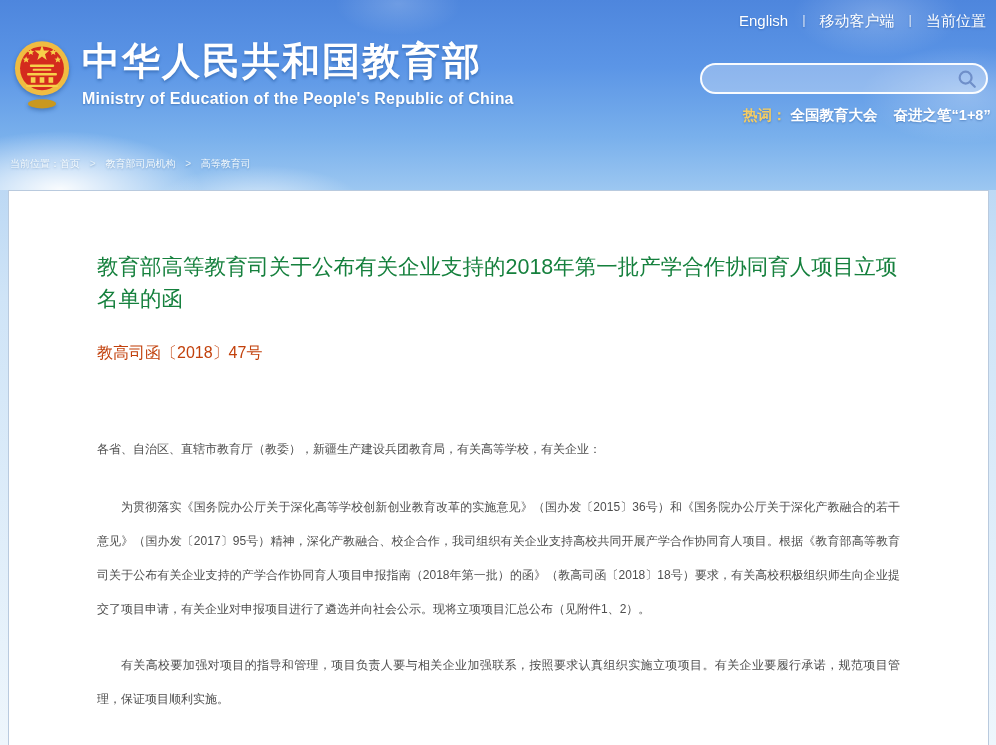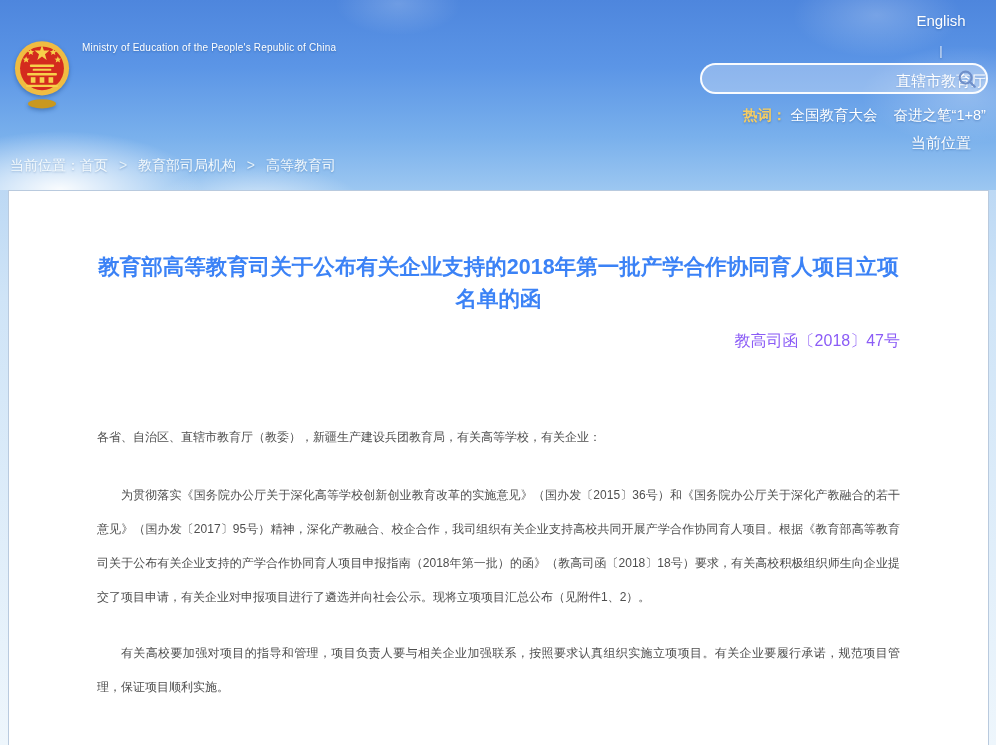--- a/index.html
+++ b/index.html
@@ -23,27 +23,27 @@
   }
   .emblem { position:absolute; left:14px; top:34px; width:56px; height:78px; cursor:pointer; }
   .emblem svg { width:100%; height:100%; filter:drop-shadow(0 2px 2px rgba(0,40,100,.35)); }
 
   .title-block { position:absolute; left:82px; top:40px; cursor:pointer; }
   .site-title {
     color:#fff; font-size:38px; font-weight:700; letter-spacing:2px; line-height:42px;
     text-shadow:0 2px 3px rgba(20,70,140,.45);
   }
   .site-subtitle {
-    color:#fff; font-size:10px; font-weight:400; letter-spacing:.2px; margin-top:2px;
+    color:#fff; font-size:16px; font-weight:700; letter-spacing:.2px; margin-top:8px;
     text-shadow:0 1px 2px rgba(20,70,140,.45);
   }
 
   .utility-nav {
     position:absolute; top:12px; right:10px; color:#fff; font-size:15px;
-    display:flex; align-items:center; gap:14px; text-shadow:0 1px 2px rgba(20,70,140,.4);flex-direction:column;
+    display:flex; align-items:flex-start; gap:14px; text-shadow:0 1px 2px rgba(20,70,140,.4);
   }
   .utility-nav a { color:#fff; text-decoration:none; cursor:pointer; }
   .utility-nav .sep { color:rgba(255,255,255,.8); font-size:13px; }
 
   .search-box {
     position:absolute; top:63px; right:8px; width:288px; height:31px;
     border:2px solid rgba(255,255,255,.95); border-radius:16px;
     background:rgba(255,255,255,.30);
     display:flex; align-items:center;
   }
@@ -52,42 +52,42 @@
     padding:0 6px 0 14px; font-size:14px; color:#1c3f6e;
   }
   .search-icon { width:22px; height:22px; margin-right:8px; cursor:pointer; flex:none; }
 
   .hot-words {
     position:absolute; top:106px; right:8px; width:292px;
     font-size:14.5px; color:#fff; text-shadow:0 1px 2px rgba(20,70,140,.4);
     white-space:nowrap;
   }
   .hot-label { color:#f6cd62; font-weight:700;margin-left:47px; }
-  .hot-words a { color:#fff; text-decoration:none; margin-right:12px; cursor:pointer; }
+  .hot-words a { color:#fff; text-decoration:none; margin-right:12px; cursor:pointer;font-weight:bold; }
 
   
   .breadcrumb {
     position:absolute; left:10px; top:157px; z-index:2;
-    font-size:14px; color:#f4fafd; text-shadow:0 1px 2px rgba(40,90,150,.35);
+    font-size:10px; color:#f4fafd; text-shadow:0 1px 2px rgba(40,90,150,.35);
   }
   .breadcrumb a { color:#f4fafd; text-decoration:none; cursor:pointer; }
   .breadcrumb .bc-sep { margin:0 7px; color:#e3f0f9; }
 
   
   .content-box {
     position:absolute; left:8px; top:190px; width:981px; height:600px;
     background:#fff; border:1px solid #b9cade;
     padding:0 88px;
   }
   .doc-title {
-    margin-top:60px; text-align:center;
-    font-size:21.5px; line-height:32px; font-weight:700; color:#3b82f6;
+    margin-top:60px; text-align:left;
+    font-size:21.5px; line-height:32px; font-weight:400; color:#15803d;
   }
   .doc-number {
-    margin-top:16px; text-align:right; font-size:16px; color:#8b5cf6;
+    margin-top:28px; font-size:16px; color:#c2410c;
   }
   .salutation { margin-top:68px; }
   .body-para  { text-indent:2em; }
   .para1 { margin-top:24px; }
   .para2 { margin-top:22px; }
   .content-box p {
     font-size:12px; line-height:34px; color:#4e4e4e; text-align:justify;
   }
 </style>
 </head>
@@ -111,27 +111,28 @@
         <rect x="20" y="35.5" width="20" height="2.2" rx="1" fill="#f7d04a"></rect>
         <rect x="14" y="40" width="32" height="2.6" rx="1" fill="#f7d04a"></rect>
         <rect x="18" y="44.5" width="5" height="6" fill="#f7d04a"></rect>
         <rect x="27.5" y="44.5" width="5" height="6" fill="#f7d04a"></rect>
         <rect x="37" y="44.5" width="5" height="6" fill="#f7d04a"></rect>
         <rect x="13" y="52.5" width="34" height="2.6" rx="1" fill="#f7d04a"></rect>
       </svg>
     </div>
 
     <div class="title-block">
+      <div class="site-title">中华人民共和国教育部</div>
       <div class="site-subtitle">Ministry of Education of the People's Republic of China</div>
     </div>
 
     <nav class="utility-nav">
       <a>English</a>
       <span class="sep">|</span>
-      <a>直辖市教育厅</a>
+      <a>移动客户端</a>
       <span class="sep">|</span>
       <a>当前位置</a>
     </nav>
 
     <div class="search-box">
       <input class="search-input" type="text" placeholder="" style="">
       <svg class="search-icon" viewBox="0 0 24 24">
         <circle cx="10.5" cy="10.5" r="6.5" fill="none" stroke="#6f8fc9" stroke-width="2.4"></circle>
         <line x1="15.5" y1="15.5" x2="20.5" y2="20.5" stroke="#6f8fc9" stroke-width="2.4" stroke-linecap="round"></line>
       </svg>

